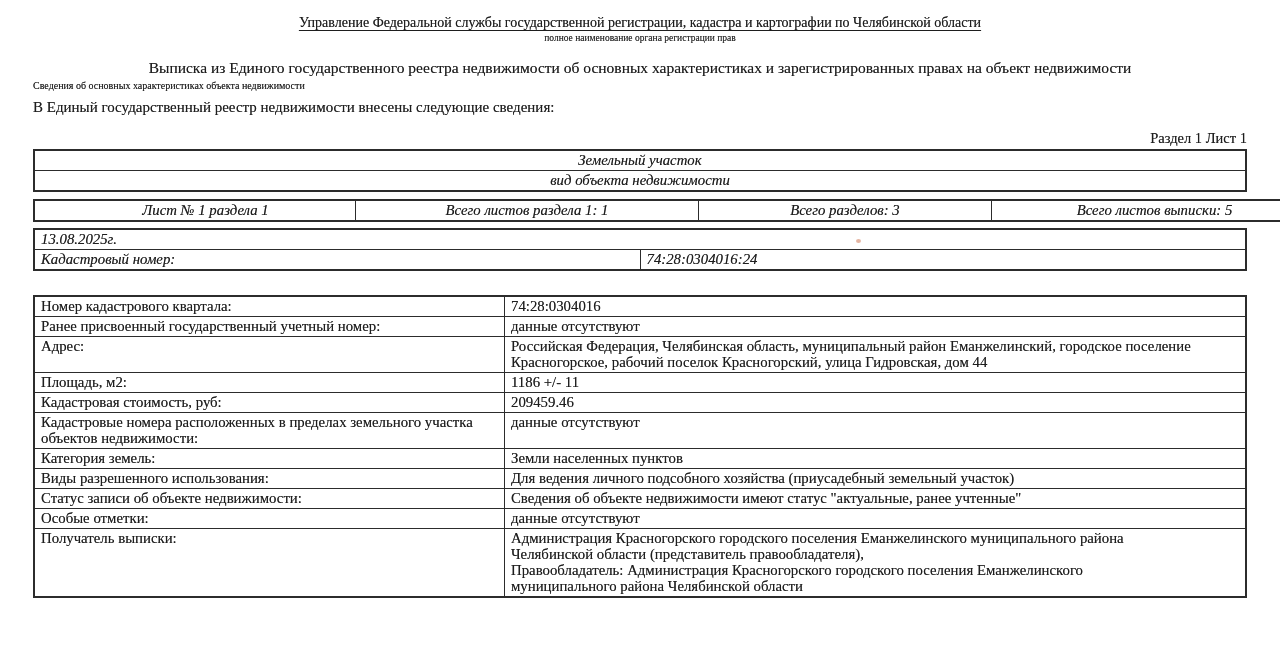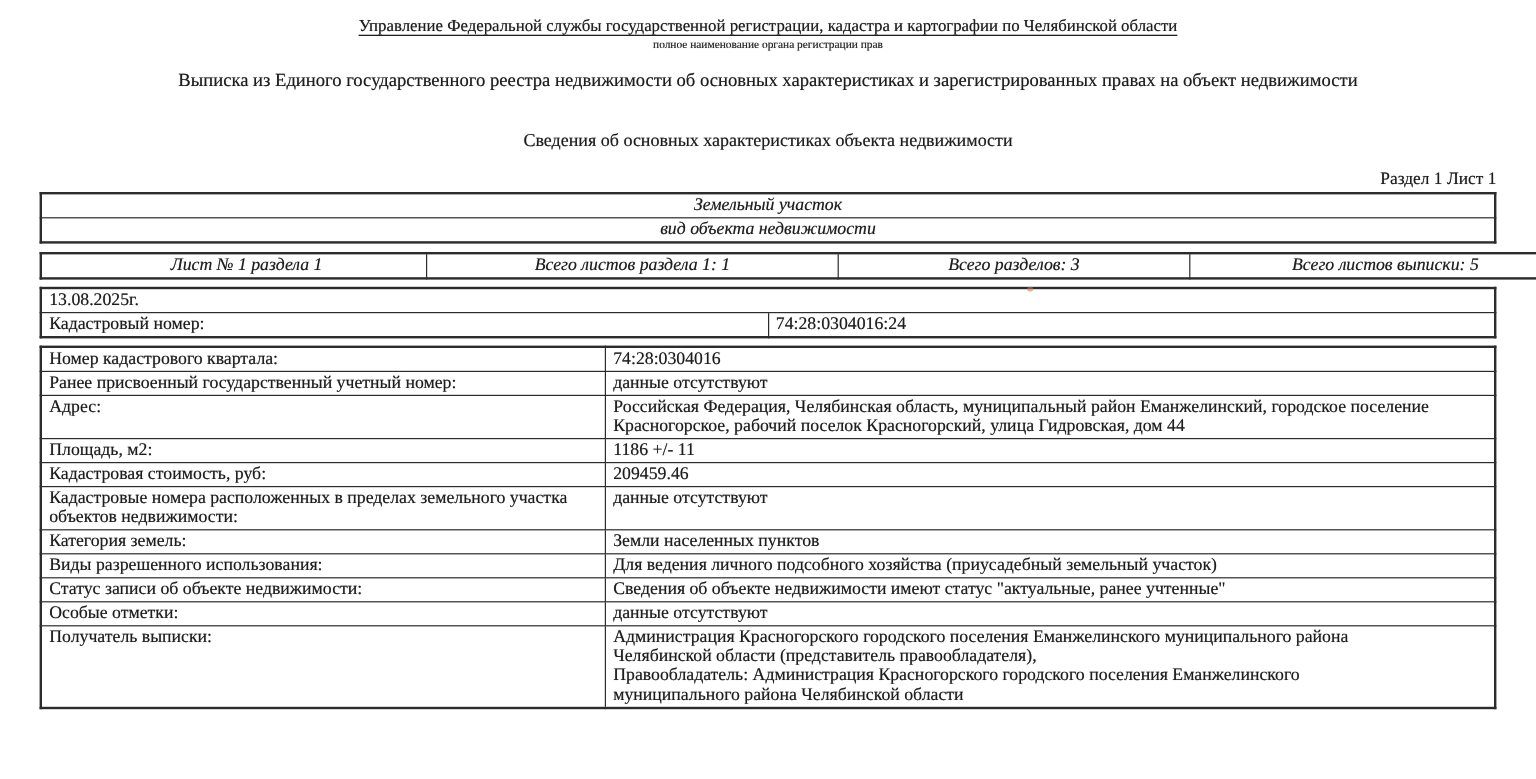--- a/index.html
+++ b/index.html
@@ -32,24 +32,22 @@
     margin-top: 1px;
     color: #2a2a2a;
   }
   .doc-title {
     text-align: center;
     font-size: 15.5px;
     line-height: 18px;
     margin-top: 15px;
   }
   .section-heading {
-    text-align: center;
-    font-size: 15px;
+    font-size: 10px;
     line-height: 17px;
-    margin-top: 33px;
   }
   .intro-line {
     font-size: 15px;
     line-height: 17px;
     margin-top: 5px;
   }
   .page-ref {
     text-align: right;
     font-size: 14.5px;
     line-height: 16px;
@@ -69,21 +67,21 @@
     line-height: 16px;
     vertical-align: top;
     overflow: hidden;
   }
   table.box1 td, table.box2 td { text-align: center; font-style: italic; }
   table.box1, table.box2, table.box3a, table.box3b {
     border: 2px solid #2c2c2c;
   }
   table.box1 { margin-bottom: 7px; }
   table.box2 { margin-bottom: 6px; }
-  table.box3a { margin-bottom: 6px; }
+  table.box3a { margin-bottom: 24px; font-style: italic; }
 
   table.box2 td.c1 { width: 287px; padding-left: 27px; }
   table.box2 td.c2 { width: 330px; }
   table.box2 td.c3 { width: 280px; }
   table.box2 td.c4 { width: 313px; }
 
   td.lbl { width: 457px; text-align: left; }
   td.val { text-align: left; white-space: pre-line; }
   td.date-cell { text-align: left; }
 
@@ -98,20 +96,21 @@
 </head>
 <body>
 
 <div class="page">
   <div class="doc">
 
     <div class="authority">Управление Федеральной службы государственной регистрации, кадастра и картографии по Челябинской области</div>
     <div class="authority-caption">полное наименование органа регистрации прав</div>
     <div class="doc-title">Выписка из Единого государственного реестра недвижимости об основных характеристиках и зарегистрированных правах на объект недвижимости</div>
     <div class="section-heading">Сведения об основных характеристиках объекта недвижимости</div>
+    <div class="intro-line">В Единый государственный реестр недвижимости внесены следующие сведения:</div>
     <div class="page-ref">Раздел 1 Лист 1</div>
 
     <table class="box box1">
       <tbody>
           <tr>
         <td>Земельный участок</td>
       </tr>
       <tr>
         <td>вид объекта недвижимости</td>
       </tr>

